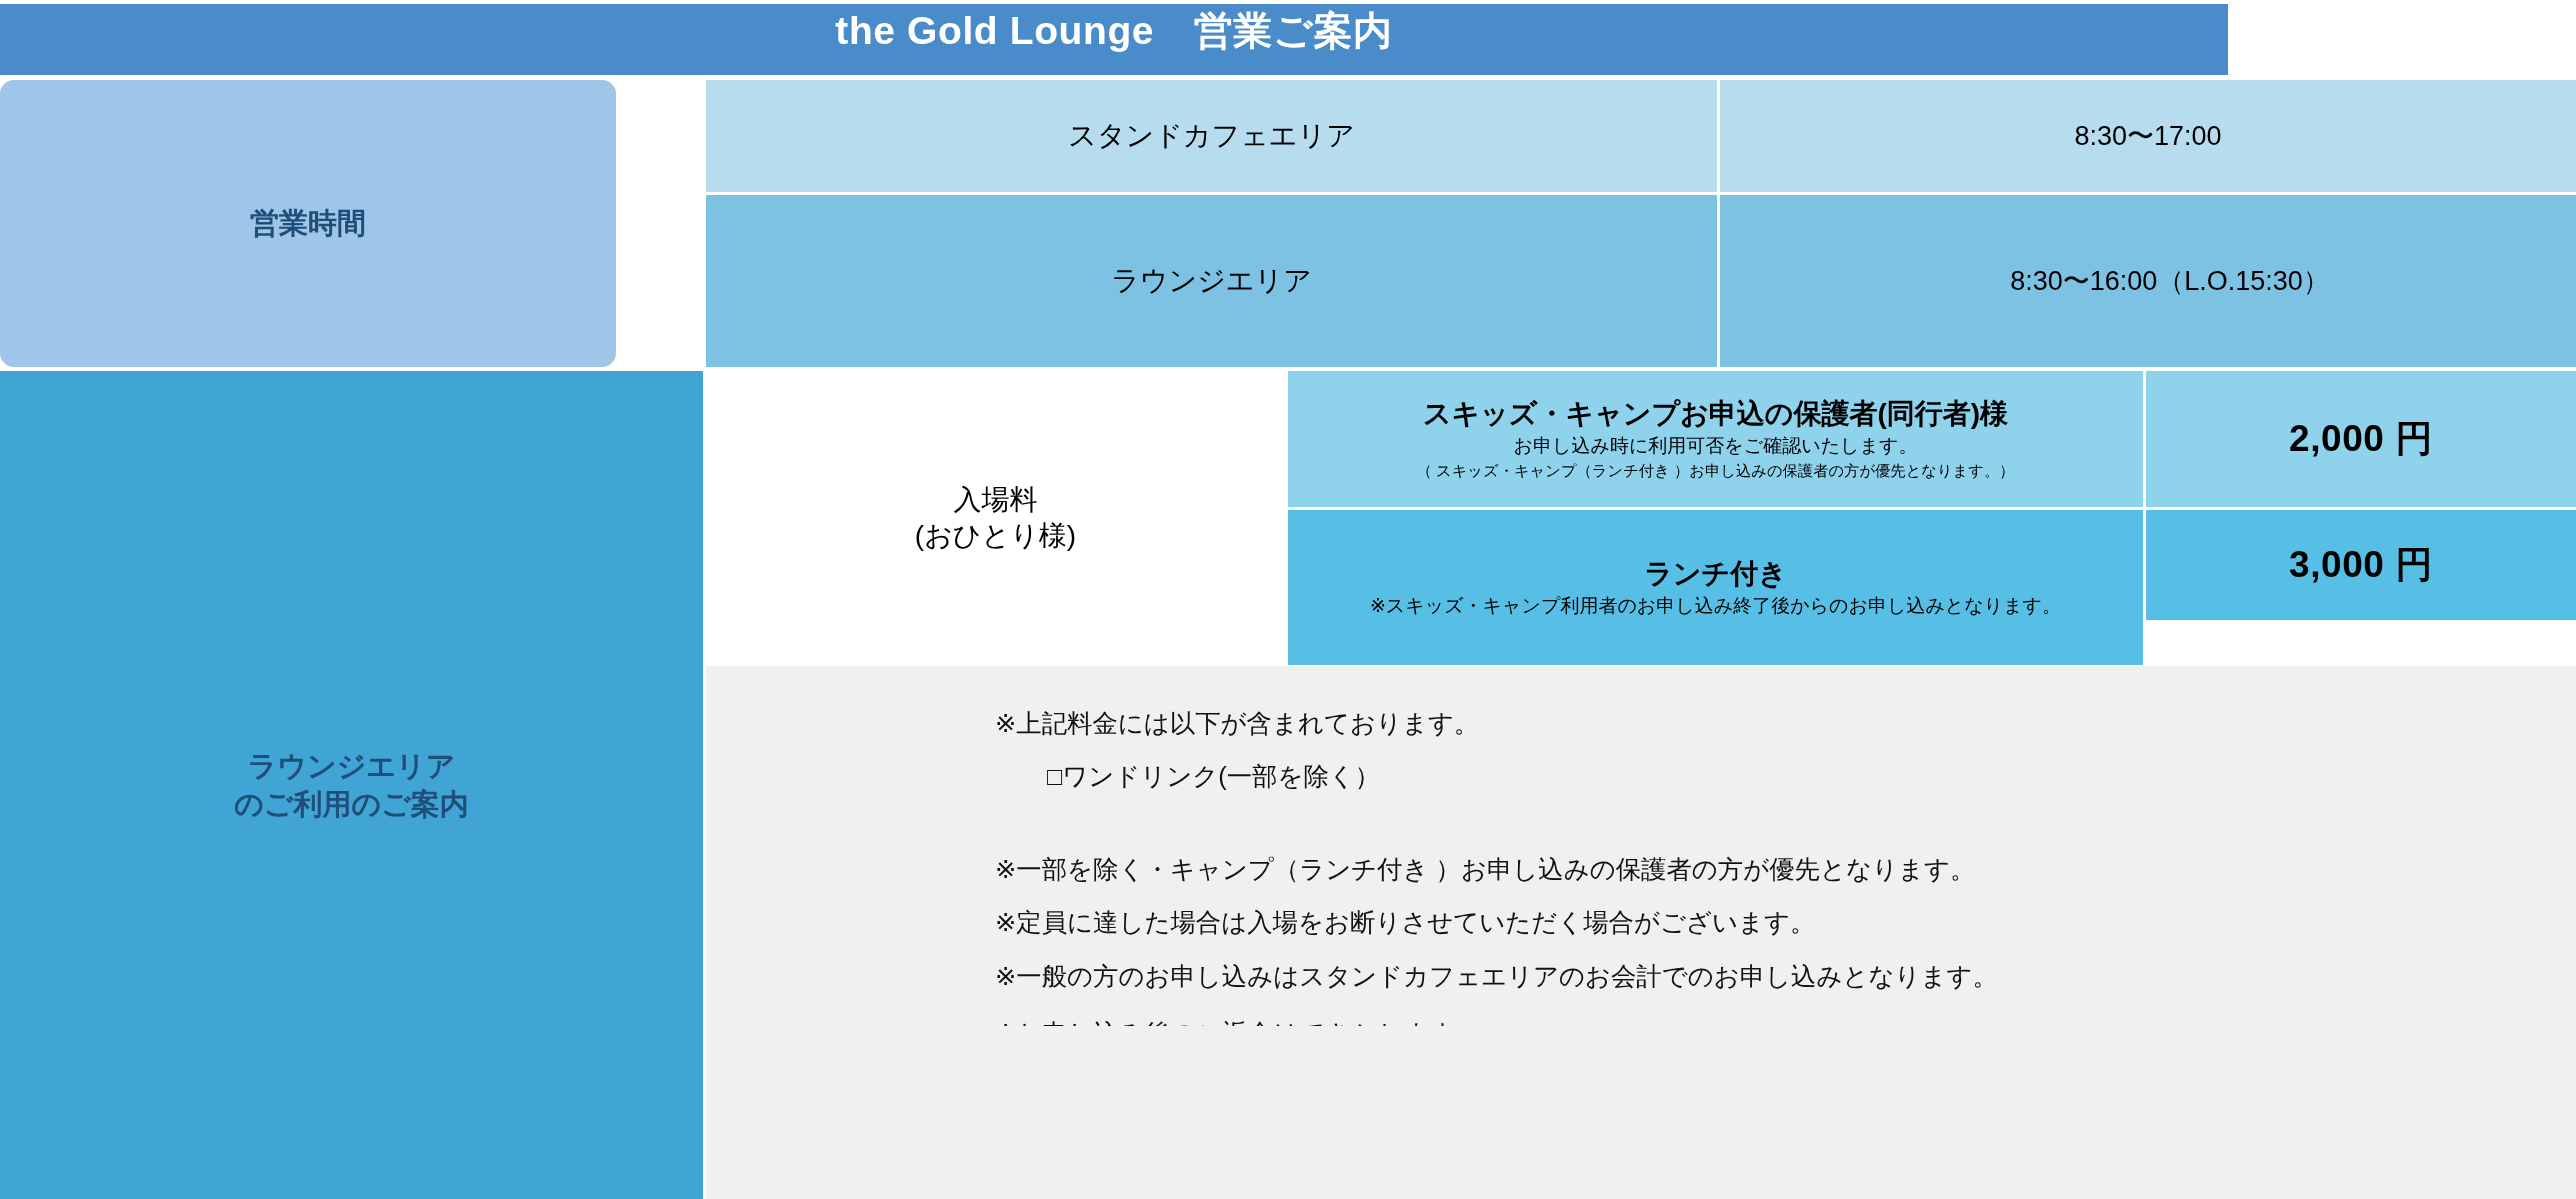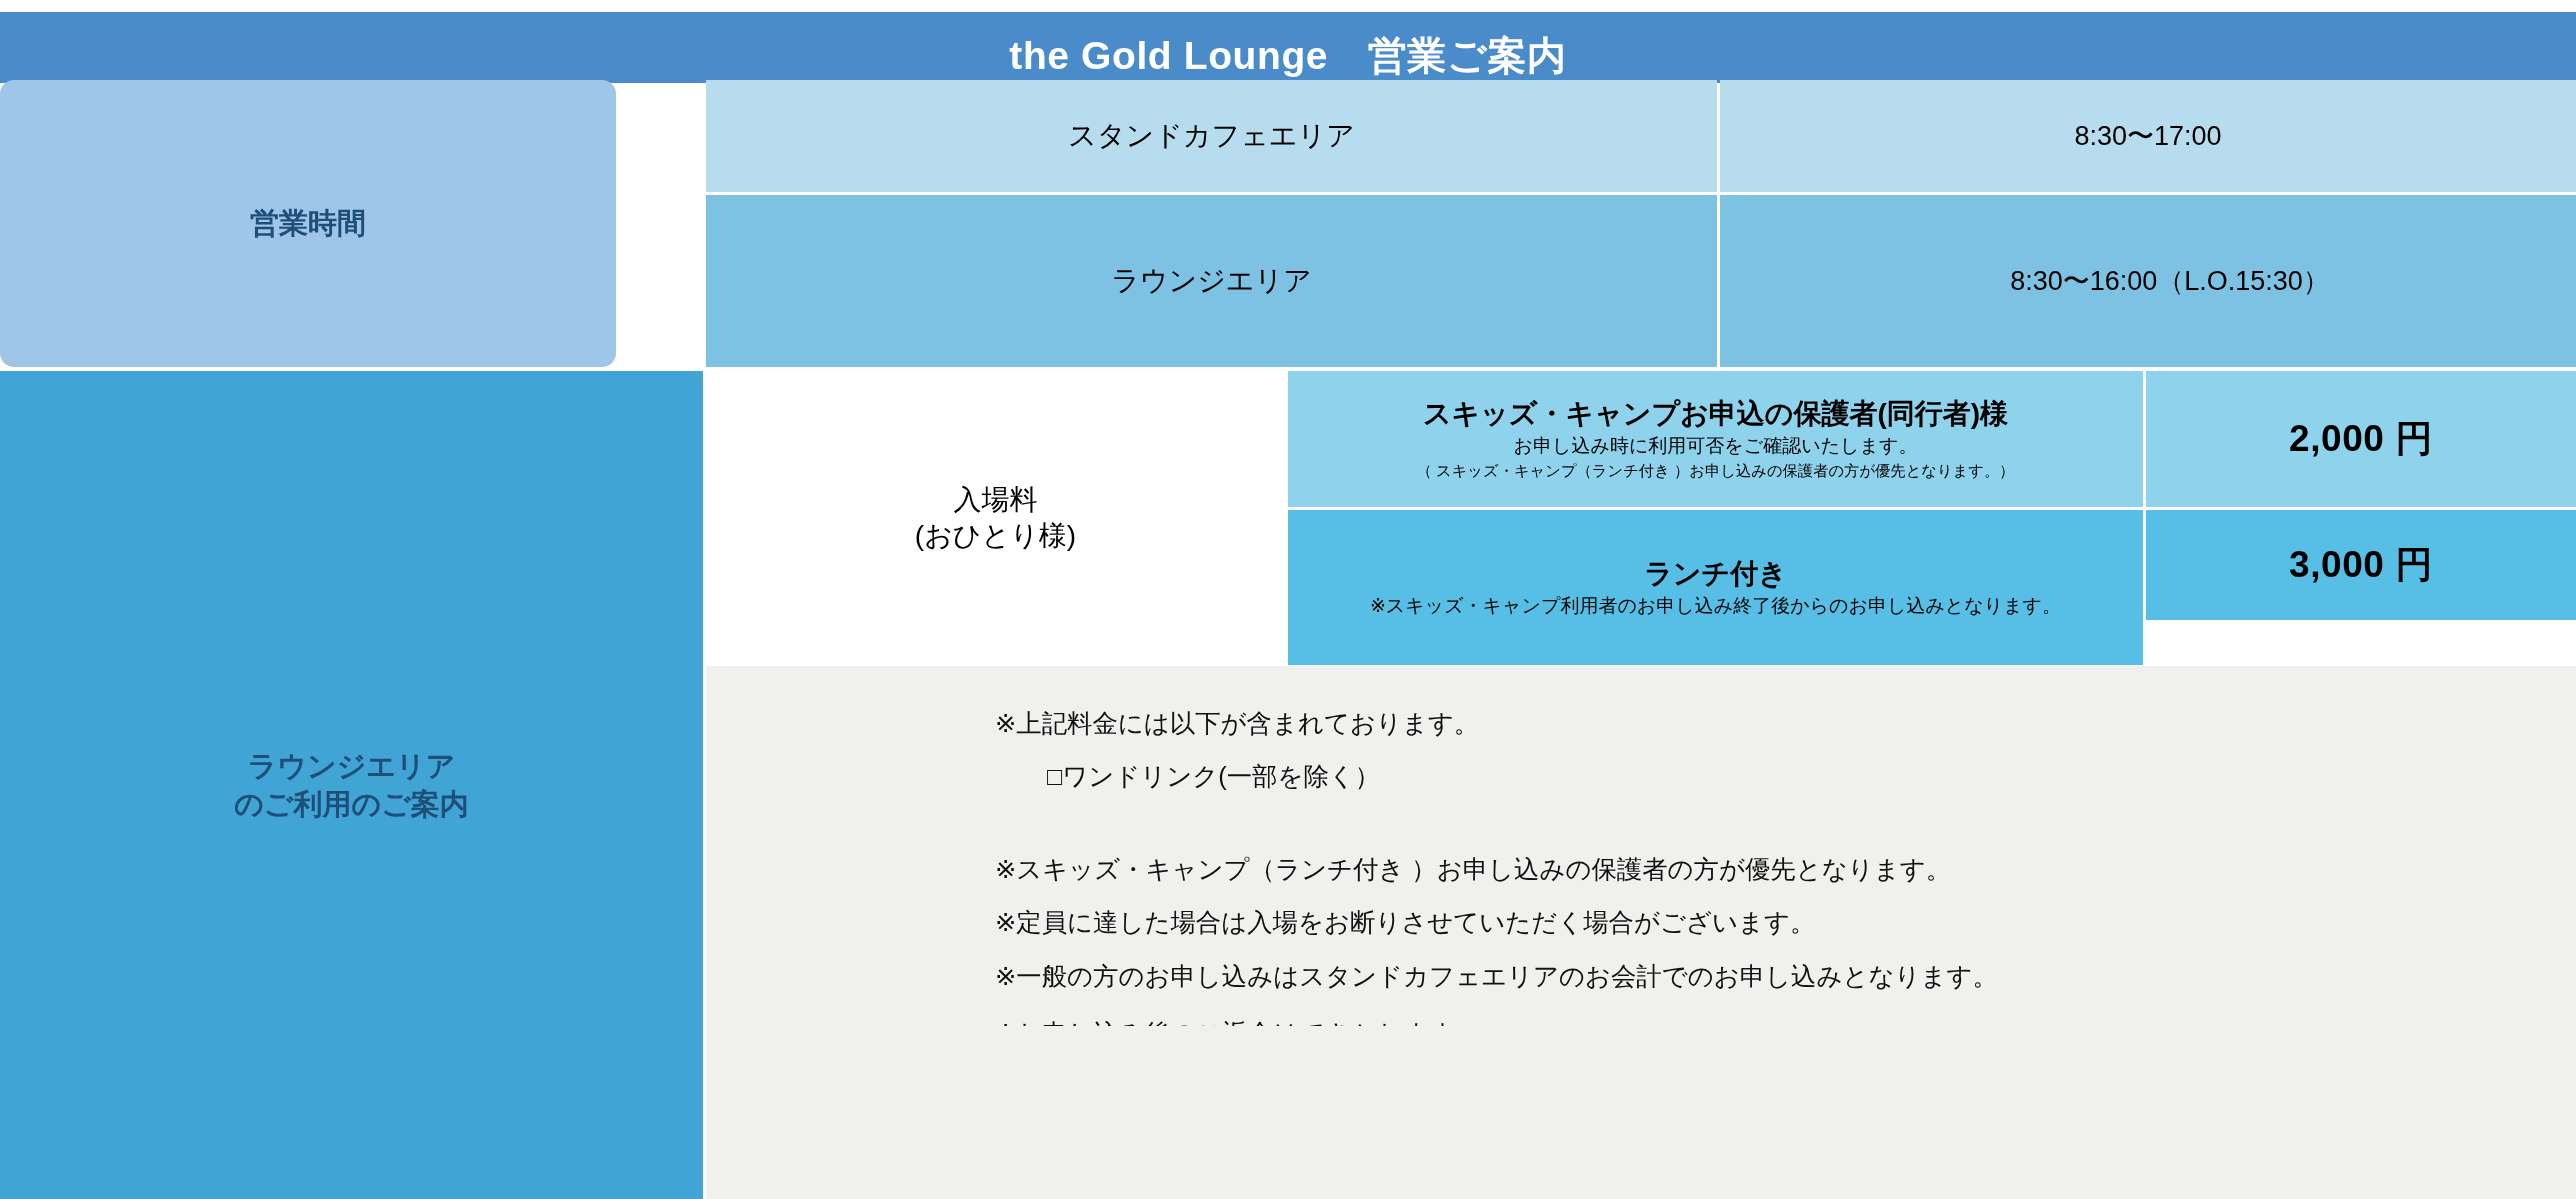--- a/index.html
+++ b/index.html
@@ -15,26 +15,25 @@
     width:2576px;
     height:1200px;
     background:#ffffff;
     overflow:hidden;
   }
 
   
   .banner{
     position:absolute;
     left:0; top:3.8px;
-    width:2576px; height:71px;
+    width:2228px; height:71px;
     background:#4a8cc9;
     display:flex;
-    align-items:flex-end;
+    align-items:flex-start;
     justify-content:center;
-    margin-top:8px;
   }
   .banner-title{
     color:#ffffff;
     font-size:39px;
     font-weight:bold;
     letter-spacing:0.6px;
     white-space:pre;
   }
 
   
@@ -163,21 +162,21 @@
   <div class="notes">
     <div class="notes-inner">
 
       <div class="note-line note-lead">※上記料金には以下が含まれております。</div>
 
 
       <div class="note-line note-indent">□ワンドリンク(一部を除く）</div>
 
       <div class="note-gap"></div>
 
-      <div class="note-line note-block">※スキッズ・キャンプ（ランチ付き ）お申し込みの保護者の方が優先となります。</div>
+      <div class="note-line note-block">※一部を除く・キャンプ（ランチ付き ）お申し込みの保護者の方が優先となります。</div>
 
       <div class="note-line note-block">※定員に達した場合は入場をお断りさせていただく場合がございます。</div>
 
       <div class="note-line note-block">※一般の方のお申し込みはスタンドカフェエリアのお会計でのお申し込みとなります。</div>
 
       <div class="note-clip">※お申し込み後のご返金はできかねます。</div>
 
     </div>
   </div>
 

